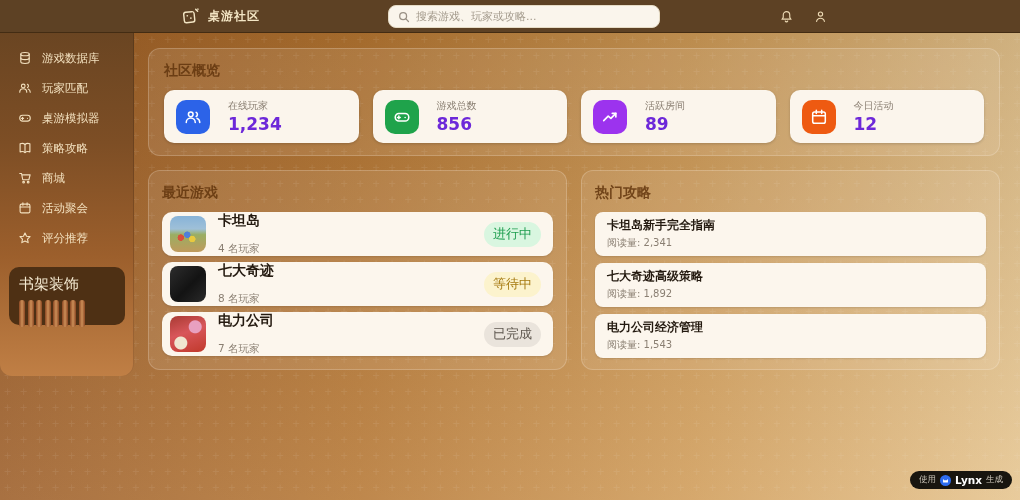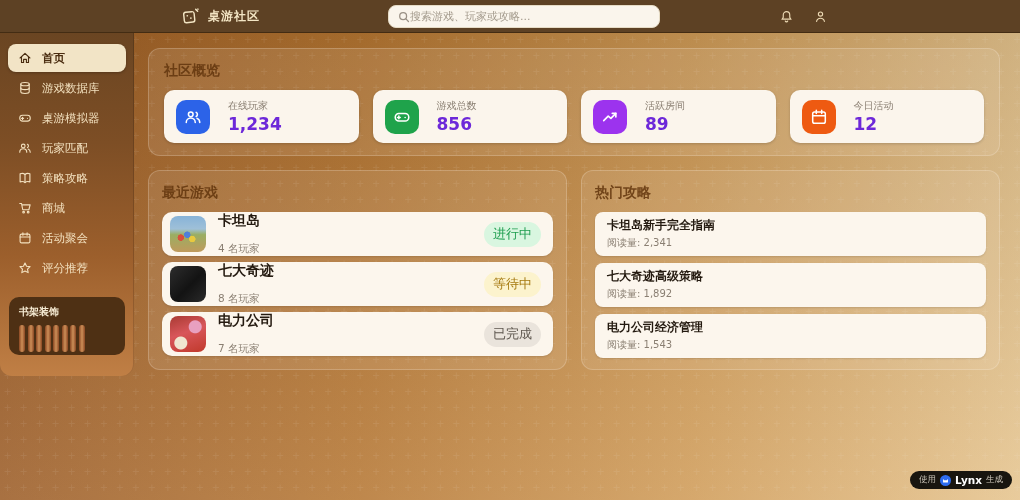--- a/index.html
+++ b/index.html
@@ -22,21 +22,21 @@
   
   .topbar {
     position:absolute; top:0; left:0; width:1020px; height:33px; z-index:3;
     background:#5d4124; border-bottom:1px solid #432c13;
   }
   .logo { position:absolute; left:181px; top:0; height:33px; display:flex; align-items:center; gap:8px; color:#f3e5c4; }
   .logo-title { font-size:12px; font-weight:bold; letter-spacing:1px; }
   .search {
     position:absolute; left:388px; top:5px; width:272px; height:23px;
     background:#faf5ec; border:1px solid #e6dcc6; border-radius:8px;
-    display:flex; align-items:center; padding:0 9px;
+    display:flex; align-items:center; gap:6px; padding:0 9px;
   }
   .search input {
     border:none; outline:none; background:transparent; width:100%;
     font-size:11px; color:#6b6257; font-family:inherit;
   }
   .search input::placeholder { color:#a39a8c; }
   .topbar-actions { position:absolute; left:780px; top:0; height:33px; display:flex; align-items:center; gap:21px; color:#ecd9b4; }
   .icon-btn { cursor:pointer; display:flex; }
   
   .sidebar {
@@ -52,21 +52,21 @@
   }
   .nav-item.active {
     background:#f2e4c6; color:#4a2c10; font-weight:bold;
     box-shadow:0 1px 3px rgba(0,0,0,0.25);
   }
   .nav-item .nav-icon { display:flex; }
   .bookshelf {
     margin:15px 1px 0 1px; height:58px; border-radius:10px;
     background:#4e3014; padding:8px 10px;
   }
-  .bookshelf-title { font-size:10px; font-weight:bold; color:#f5ead2; }
+  .bookshelf-title { font-size:15px; font-weight:normal; color:#f5ead2; }
   .shelf-bars { display:flex; gap:2.5px; margin-top:6px; }
   .shelf-bars span {
     width:6px; height:27px; border-radius:3px;
     background:linear-gradient(90deg,#8a4722,#cd8f58 50%,#8a4722);
   }
   
   .main { position:absolute; left:134px; top:33px; width:886px; height:467px; z-index:1; padding:15px 20px 0 14px; }
   .panel {
     background:rgba(253,246,235,0.10);
     border:1px solid rgba(253,246,235,0.22);
@@ -202,59 +202,50 @@
     <span class="icon-btn">
       <svg width="13" height="13" viewBox="0 0 16 16" fill="none" stroke="currentColor" stroke-width="1.4" stroke-linecap="round">
         <circle cx="8" cy="5" r="2.6"></circle>
           <path d="M3.2 14 a4.9 4.9 0 0 1 9.6 0"></path>
       </svg>
     </span>
   </div>
 </header>
 
 <aside class="sidebar">
-  <div class="nav-item active">
-    <span class="nav-icon">
-      <svg width="14" height="14" viewBox="0 0 20 20" fill="none" stroke="currentColor" stroke-width="1.6" stroke-linecap="round" stroke-linejoin="round">
-        <path d="M3 10 L10 3.5 L17 10"></path>
-          <path d="M5 8.8 V16.5 H8 V12 H12 V16.5 H15 V8.8"></path>
-      </svg>
-    </span>
-    <span>首页</span>
-  </div>
   <div class="nav-item">
     <span class="nav-icon">
       <svg width="14" height="14" viewBox="0 0 20 20" fill="none" stroke="currentColor" stroke-width="1.6" stroke-linecap="round">
         <ellipse cx="10" cy="4.5" rx="6" ry="2.3"></ellipse>
         <path d="M4 4.5 V15.5 c0 1.3 2.7 2.3 6 2.3 s6-1 6-2.3 V4.5"></path>
         <path d="M4 10 c0 1.3 2.7 2.3 6 2.3 s6-1 6-2.3"></path>
       </svg>
     </span>
     <span>游戏数据库</span>
-  </div>
-  <div class="nav-item">
-    <span class="nav-icon">
-      <svg width="14" height="14" viewBox="0 0 20 20" fill="none" stroke="currentColor" stroke-width="1.6" stroke-linecap="round">
-        <rect x="2.5" y="6" width="15" height="8.5" rx="4"></rect>
-        <path d="M6.5 9 v3 M5 10.5 h3"></path>
-          <circle cx="13.5" cy="10.5" r="0.8" fill="currentColor" stroke="none"></circle>
-      </svg>
-    </span>
-    <span>桌游模拟器</span>
   </div>
   <div class="nav-item">
     <span class="nav-icon">
       <svg width="14" height="14" viewBox="0 0 20 20" fill="none" stroke="currentColor" stroke-width="1.6" stroke-linecap="round">
         <circle cx="7.5" cy="7" r="2.6"></circle>
           <path d="M2.5 16 a5 5 0 0 1 10 0"></path>
         <path d="M13.5 4.8 a2.6 2.6 0 0 1 0 4.6"></path>
           <path d="M14.5 11.5 a5 5 0 0 1 3 4.5"></path>
       </svg>
     </span>
     <span>玩家匹配</span>
+  </div>
+  <div class="nav-item">
+    <span class="nav-icon">
+      <svg width="14" height="14" viewBox="0 0 20 20" fill="none" stroke="currentColor" stroke-width="1.6" stroke-linecap="round">
+        <rect x="2.5" y="6" width="15" height="8.5" rx="4"></rect>
+        <path d="M6.5 9 v3 M5 10.5 h3"></path>
+          <circle cx="13.5" cy="10.5" r="0.8" fill="currentColor" stroke="none"></circle>
+      </svg>
+    </span>
+    <span>桌游模拟器</span>
   </div>
   <div class="nav-item">
     <span class="nav-icon">
       <svg width="14" height="14" viewBox="0 0 20 20" fill="none" stroke="currentColor" stroke-width="1.6" stroke-linecap="round" stroke-linejoin="round">
         <path d="M10 5 c-1.5-1.5-4.5-1.8-7-1 V15.5 c2.5-0.8 5.5-0.5 7 1 c1.5-1.5 4.5-1.8 7-1 V4 c-2.5-0.8-5.5-0.5-7 1 Z"></path>
         <path d="M10 5 V16.5"></path>
       </svg>
     </span>
     <span>策略攻略</span>
   </div>

